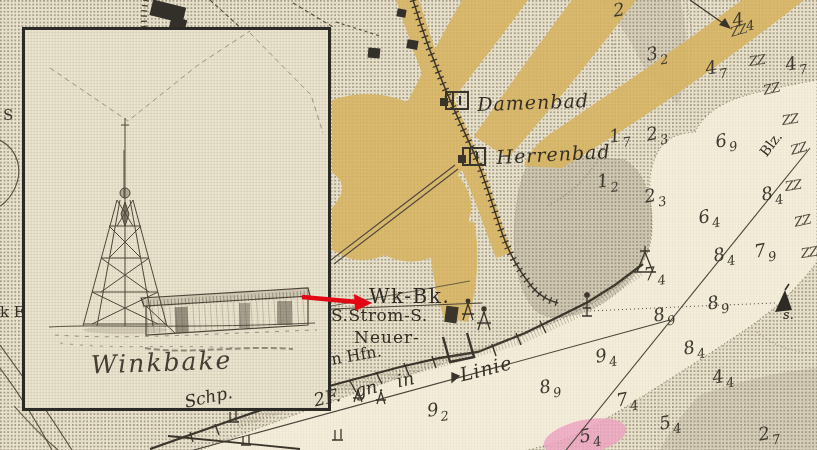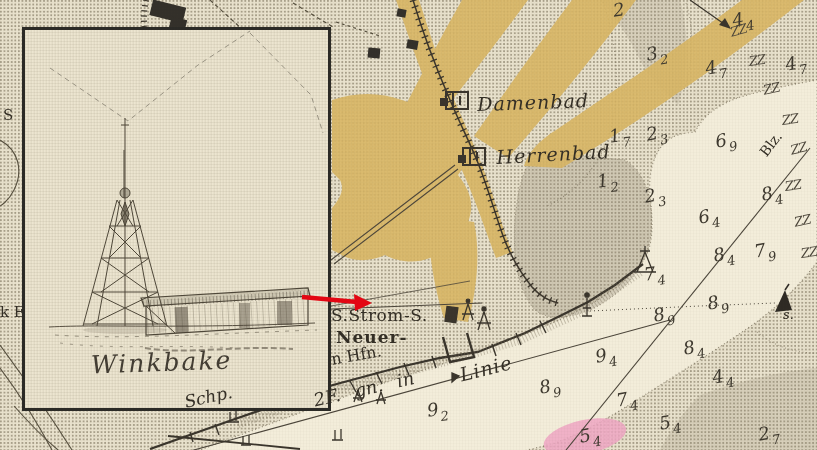--- a/index.html
+++ b/index.html
@@ -241,22 +241,23 @@
         <path d="M76,228 L124,262 M124,228 L76,262"></path>
         <path d="M67,262 L133,294 M133,262 L67,294"></path>
       </g>
     </svg>
     <div class="caption">Winkbake</div>
   </div>
 
   <div class="layer">
     <div class="lbl it" style="left:477px;top:95px;font-size:19px;transform:rotate(-2deg);letter-spacing:1px;">Damenbad</div>
     <div class="lbl it" style="left:496px;top:148px;font-size:19px;transform:rotate(-3deg);letter-spacing:1px;">Herrenbad</div>
+    <div class="lbl" style="left:369px;top:286px;font-size:20px;letter-spacing:1.5px;color:#2f2b24;">Wk-Bk.</div>
     <div class="lbl" style="left:331px;top:307px;font-size:17px;letter-spacing:.5px;">S.Strom-S.</div>
-    <div class="lbl" style="left:336px;top:329px;font-size:17px;letter-spacing:1px;font-weight:bold;">Neuer-</div>
+    <div class="lbl" style="left:354px;top:329px;font-size:17px;letter-spacing:1px;">Neuer-</div>
     <div class="lbl" style="left:330px;top:352px;font-size:16px;transform:rotate(-10deg);">n Hfn.</div>
     <div class="lbl it" style="left:183px;top:394px;font-size:17px;transform:rotate(-12deg);">Schp.</div>
     <div class="lbl it" style="left:312px;top:392px;font-size:18px;transform:rotate(-13deg);word-spacing:9px;">2F. gn. in</div>
     <div class="lbl it" style="left:458px;top:366px;font-size:19px;transform:rotate(-14deg);letter-spacing:1px;">Linie</div>
     <div class="lbl" style="left:757px;top:150px;font-size:14px;transform:rotate(-52deg);">Blz.</div>
     <div class="lbl it" style="left:783px;top:308px;font-size:13px;">s.</div>
   </div>
 
   <div class="weave"></div>
 

